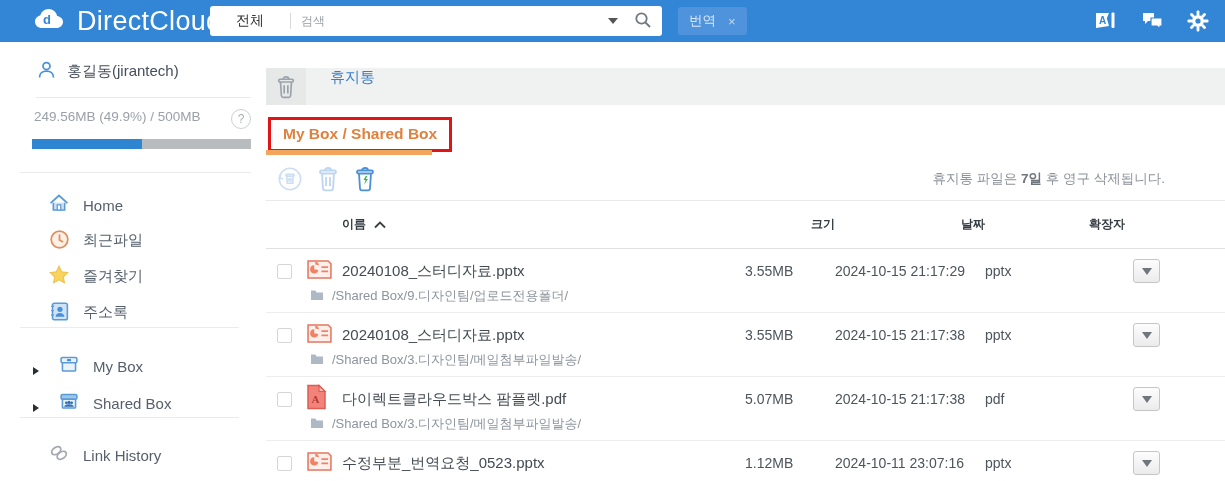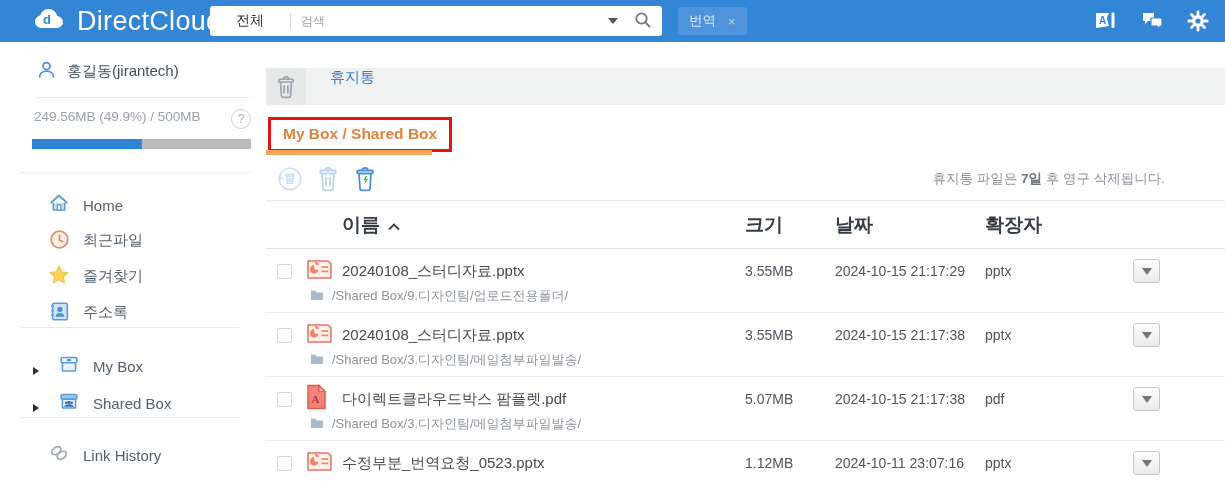--- a/index.html
+++ b/index.html
@@ -55,21 +55,21 @@
     font-size:15.5px; font-weight:bold; color:#e0813d; cursor:pointer; white-space:nowrap; }
   .tab-underline { position:absolute; left:15px; top:108px; width:166px; height:5px; background:#f4a55c; }
 
   .toolbar { position:absolute; left:26px; right:60px; top:122px; height:30px; display:flex; align-items:center; }
   .tool-btn { background:none; border:none; margin-right:13px; cursor:pointer; display:flex; }
   .notice { margin-left:auto; font-size:13.5px; color:#8d939b; }
   .notice b { color:#6f757d; }
 
   .table { position:absolute; left:15px; right:0; top:158px; border-top:1px solid #e9e9ea; }
   .tgrid { display:grid; grid-template-columns:40px 36px 403px 90px 150px 140px 1fr; align-items:center; }
-  .thead { height:48px; border-bottom:1px solid #dfe1e3; font-weight:bold; color:#363c44; font-size:19px; }
+  .thead { height:48px; border-bottom:1px solid #dfe1e3; font-weight:bold; color:#363c44; font-size:12px;text-align:right; }
   .th-name { display:flex; align-items:center; gap:8px; cursor:pointer; }
   .trow { height:57px; border-bottom:1px solid #ededee; cursor:pointer; }
   .rline1 { height:30px; margin-top:7px; }
   .rline2 { height:18px; margin-top:1px; padding-left:44px; display:flex; align-items:center; gap:8px; }
   .c-check { padding-left:11px; display:flex; align-items:center; }
   .row-checkbox { appearance:none; -webkit-appearance:none; width:15px; height:15px; border:1px solid #d3d6da;
     border-radius:2px; background:#fff; cursor:pointer; }
   .c-icon { display:flex; align-items:center; }
   .c-name { font-size:15px; color:#444b52; white-space:nowrap; overflow:hidden; }
   .c-size,.c-date,.c-ext { font-size:14px; color:#4d545c; }

